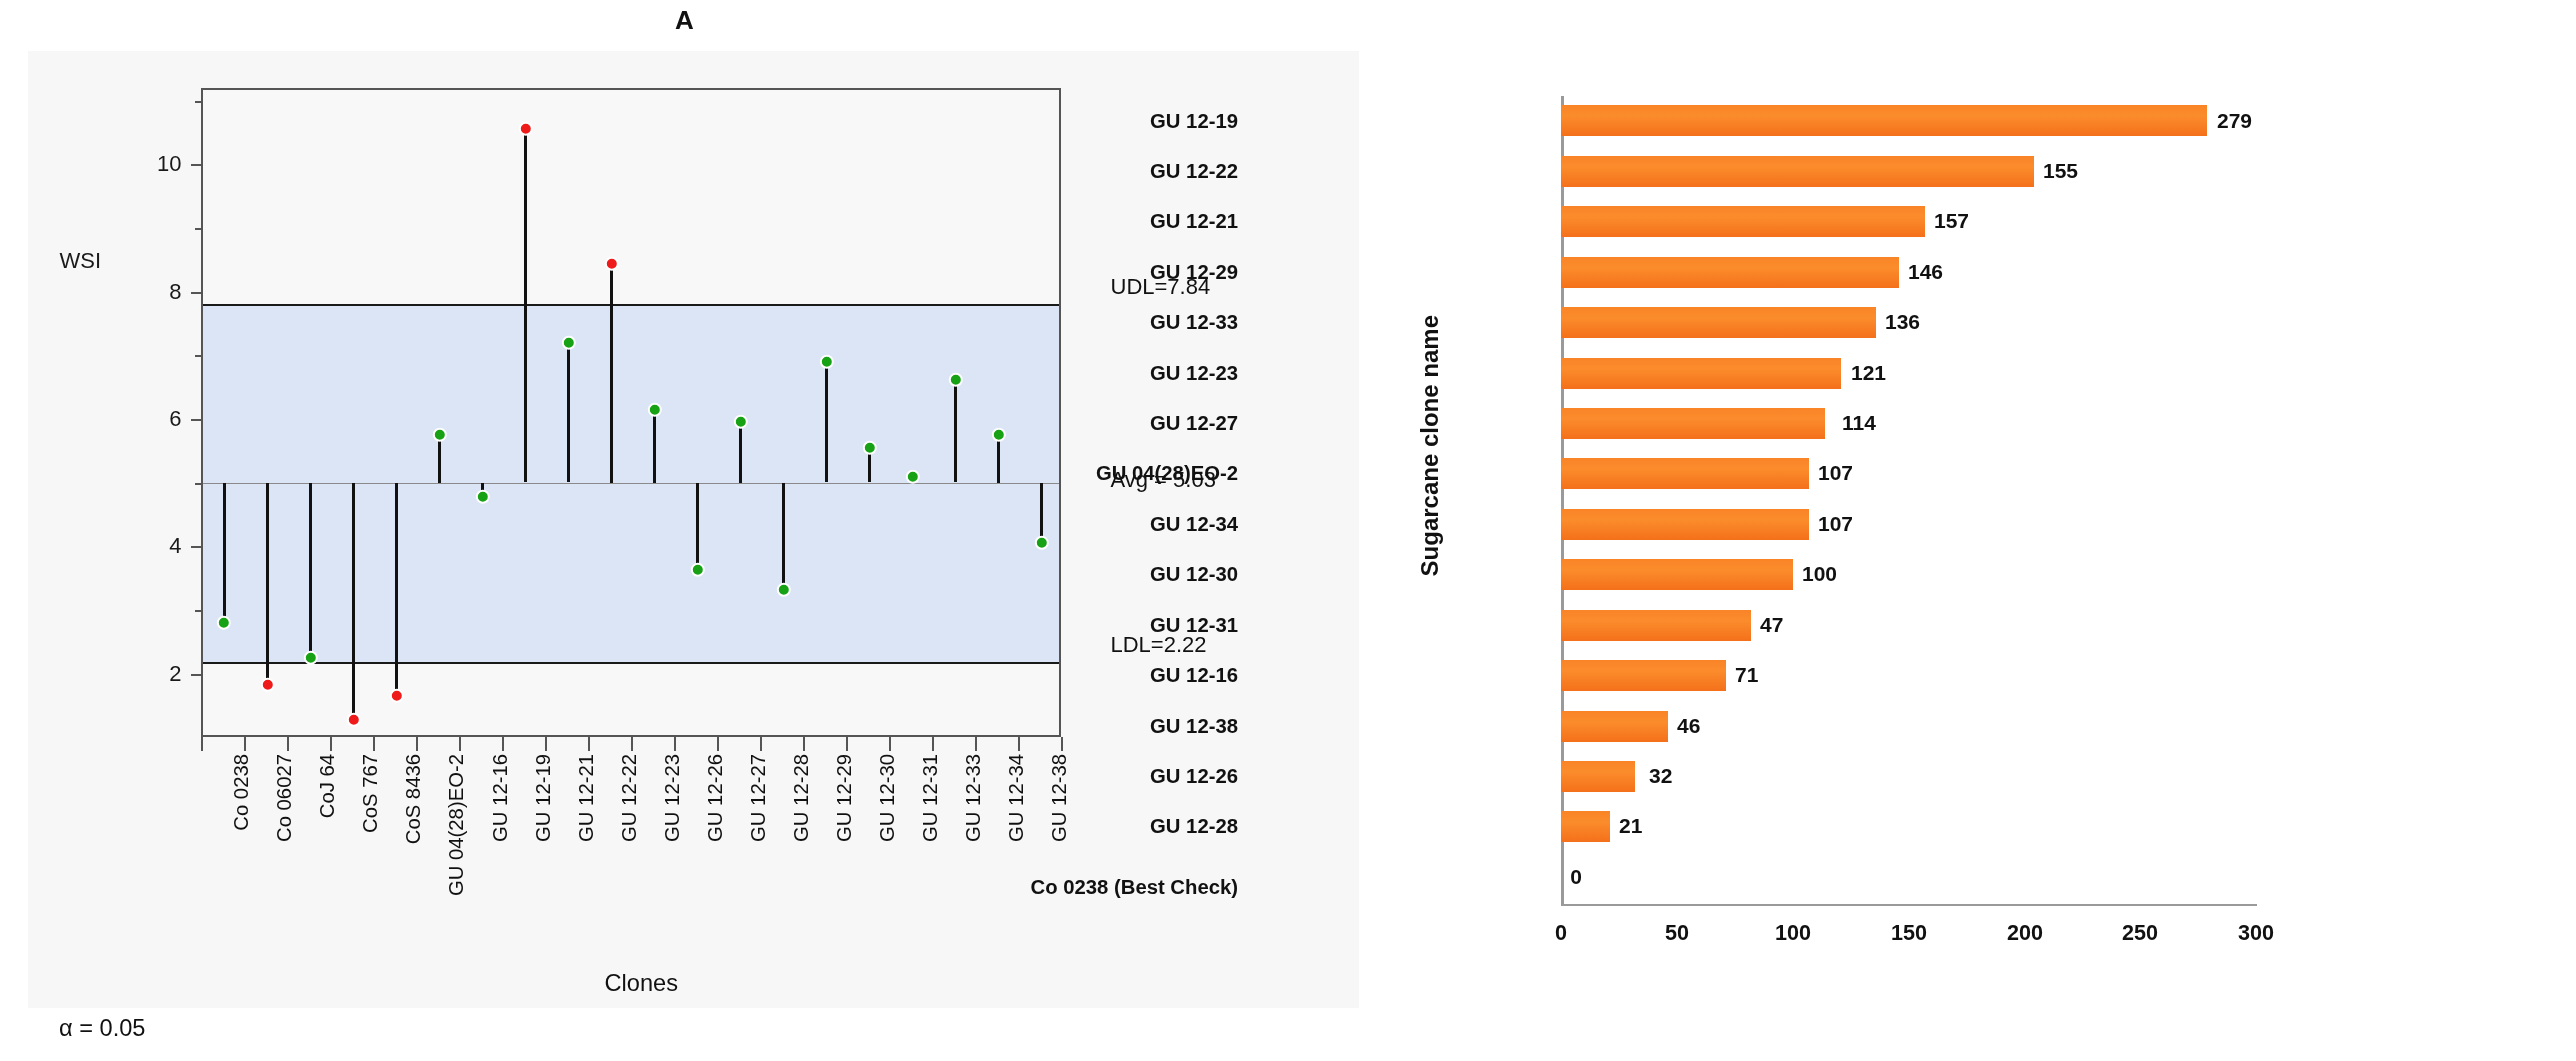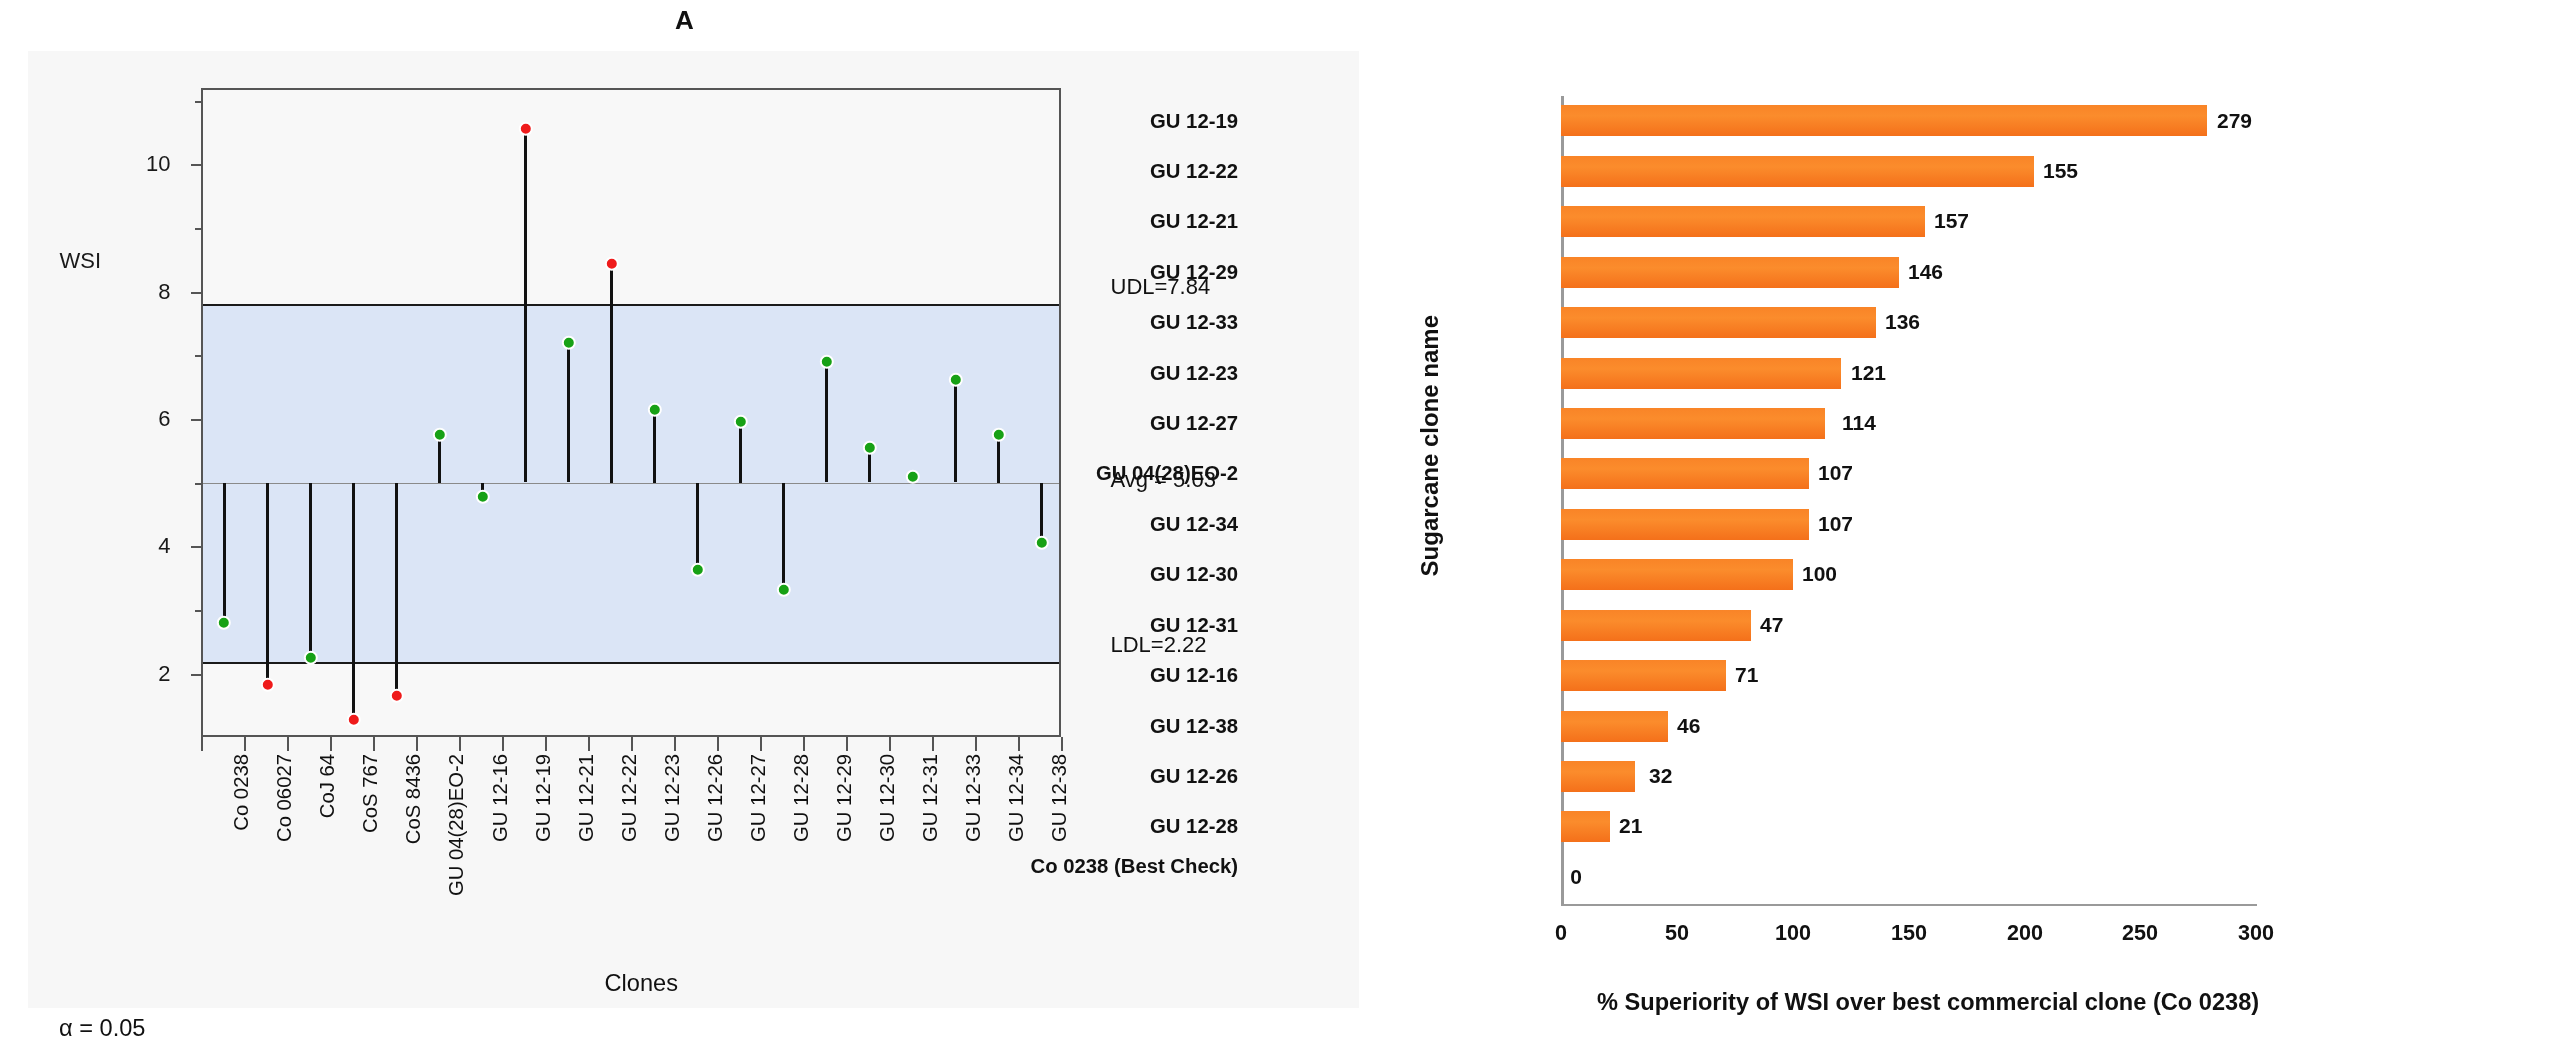--- a/index.html
+++ b/index.html
@@ -55,21 +55,21 @@
     border: 2px solid #ffffff;
   }
   .pt.green { background: #17a115; }
   .pt.red   { background: #ef1b1b; }
 
   .aytick {
     position: absolute; right: 0; width: 9.2px; height: 0;
     border-top: 2.6px solid #555;
   }
   .aytlabel {
-    position: absolute; right: 30px; transform: translateY(-50%);
+    position: absolute; right: 19px; transform: translateY(-50%);
     font-size: 22px; color: #1a1a1a; text-align: right; white-space: nowrap;
   }
   #aYAxisLabels { position:absolute; left: 79px; top: 37px; width: 94px; height: 649px; }
 
   #aYTitle {
     position: absolute; left: 32px; top: 197px;
     font-size: 22px; color:#1a1a1a;
   }
 
   .axtick {
@@ -358,29 +358,28 @@
           <div class="bbarlabel" style="left: 88px;">32</div>
           <div class="bcatlabel" style="top: 15.6px;">GU 12-26</div>
         </div>
         <div class="brow" style="top: 715px; height: 31px;">
           <div class="bbar" title="GU 12-28: 21" style="width: 49px;"></div>
           <div class="bbarlabel" style="left: 58px;">21</div>
           <div class="bcatlabel" style="top: 15.6px;">GU 12-28</div>
         </div>
         <div class="brow" style="top: 766px; height: 31px;">
           <div class="bbarlabel" style="left: 9.2px;">0</div>
-          <div class="bcatlabel" style="top: 4px;">Co 0238 (Best Check)</div>
+          <div class="bcatlabel" style="top: 25px;">Co 0238 (Best Check)</div>
         </div>
       </div>
     <div id="bXTicks">
         <div class="bxtlabel" style="left: 190px;">0</div>
         <div class="bxtlabel" style="left: 306px;">50</div>
         <div class="bxtlabel" style="left: 422px;">100</div>
         <div class="bxtlabel" style="left: 538px;">150</div>
         <div class="bxtlabel" style="left: 654px;">200</div>
         <div class="bxtlabel" style="left: 769px;">250</div>
         <div class="bxtlabel" style="left: 885px;">300</div>
       </div>
-    <div id="bXTitle">% Superiority of WSI over best commercial clone (Co 0238)</div>
   </div>
 
 </div>
 
 
 </body></html>

